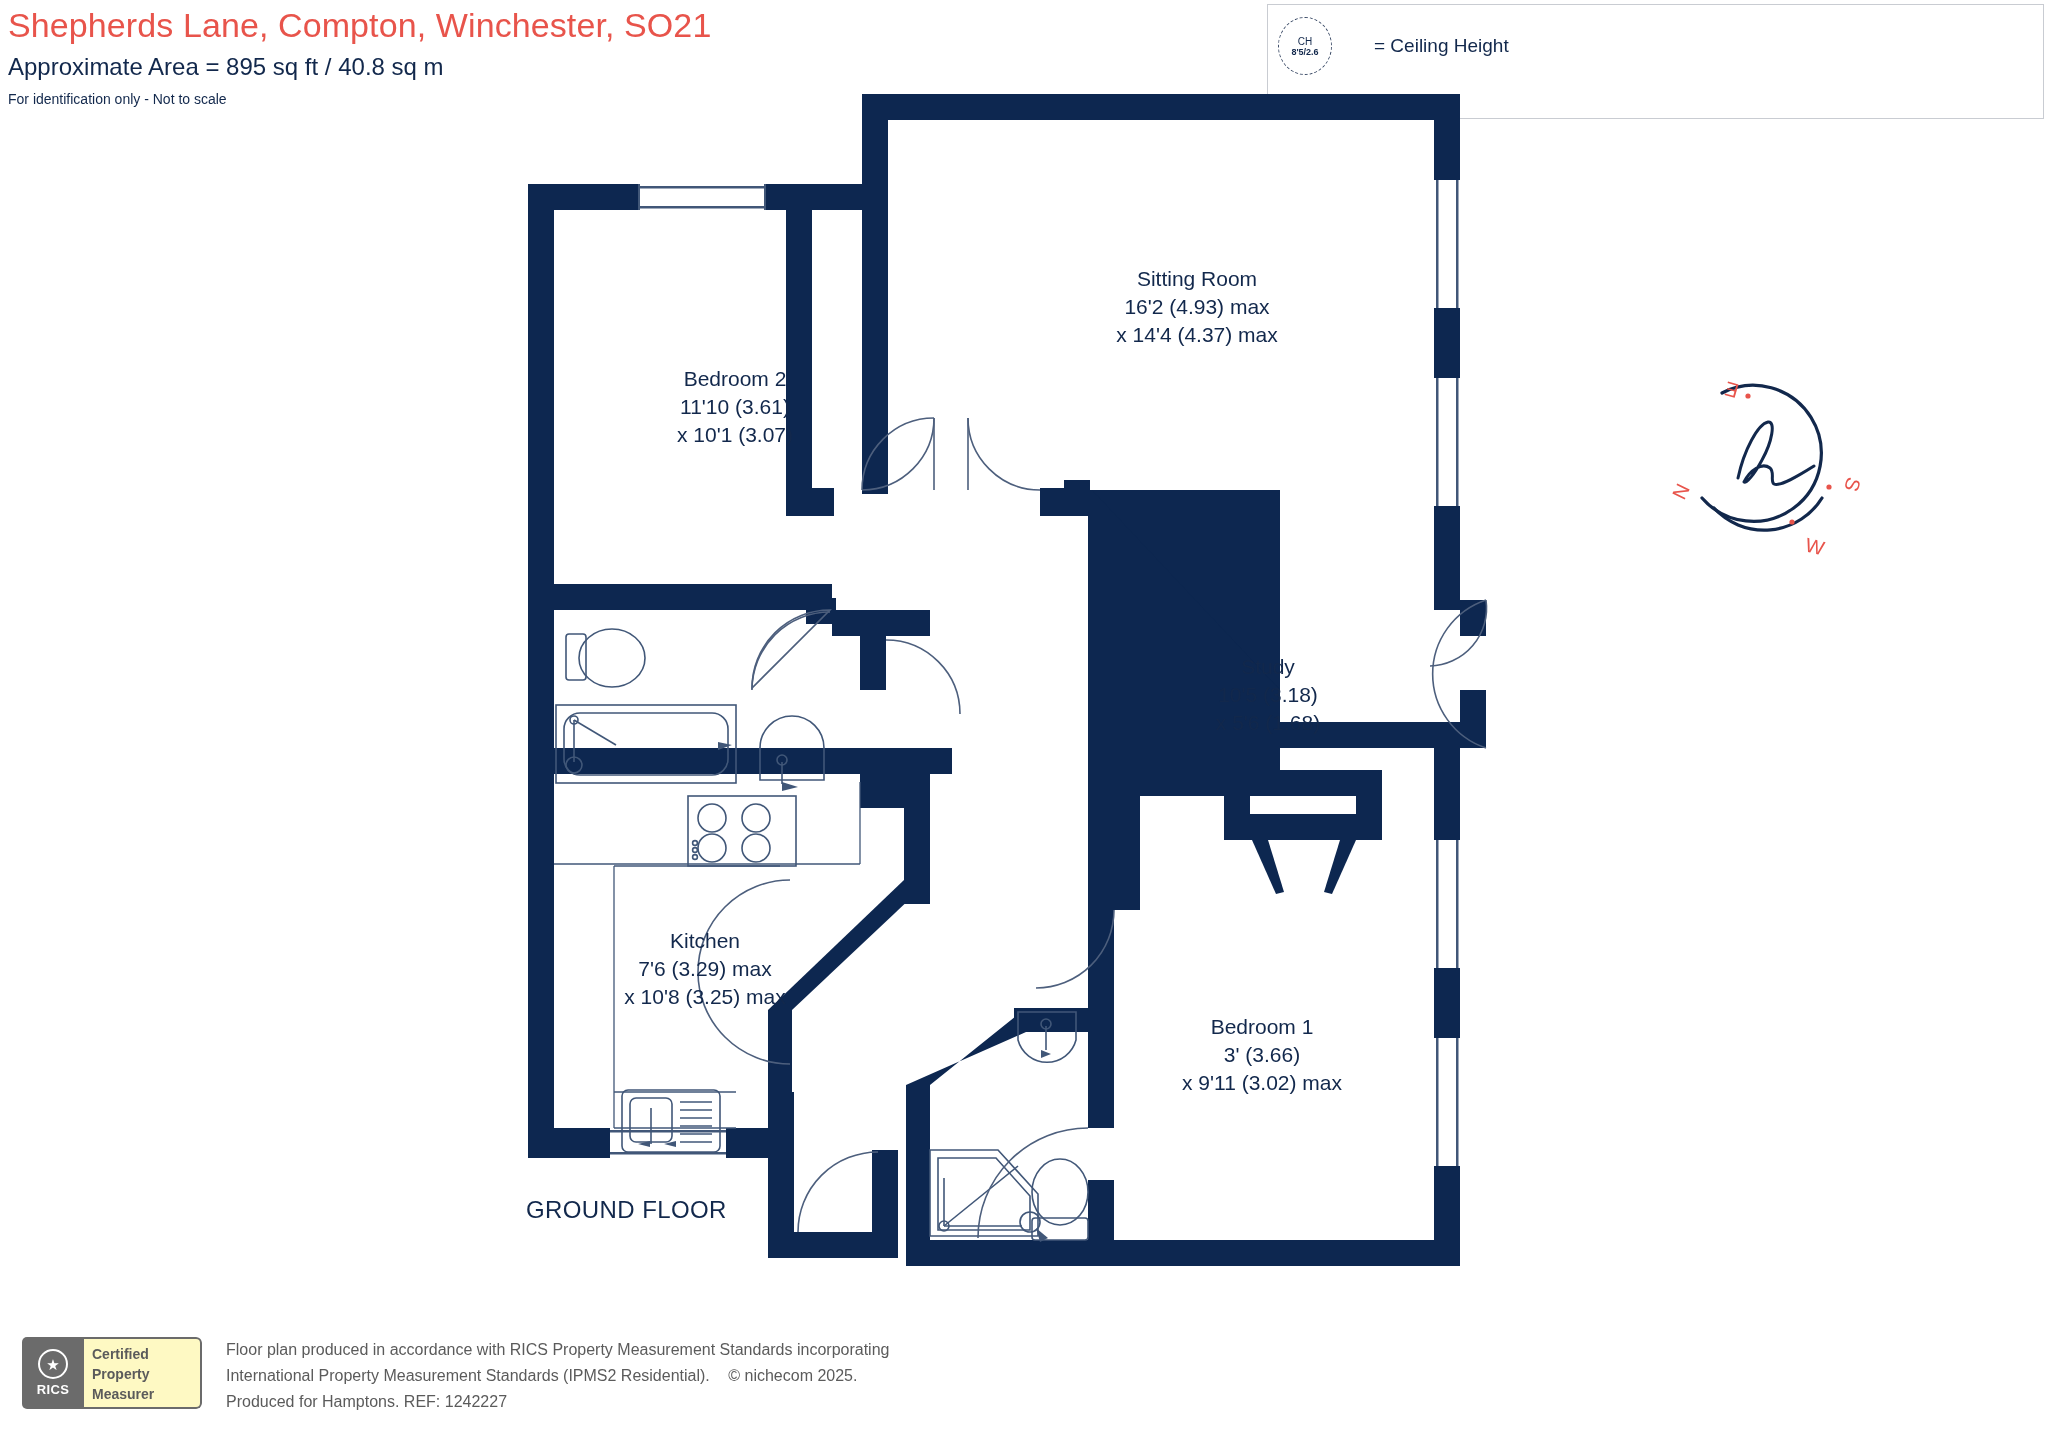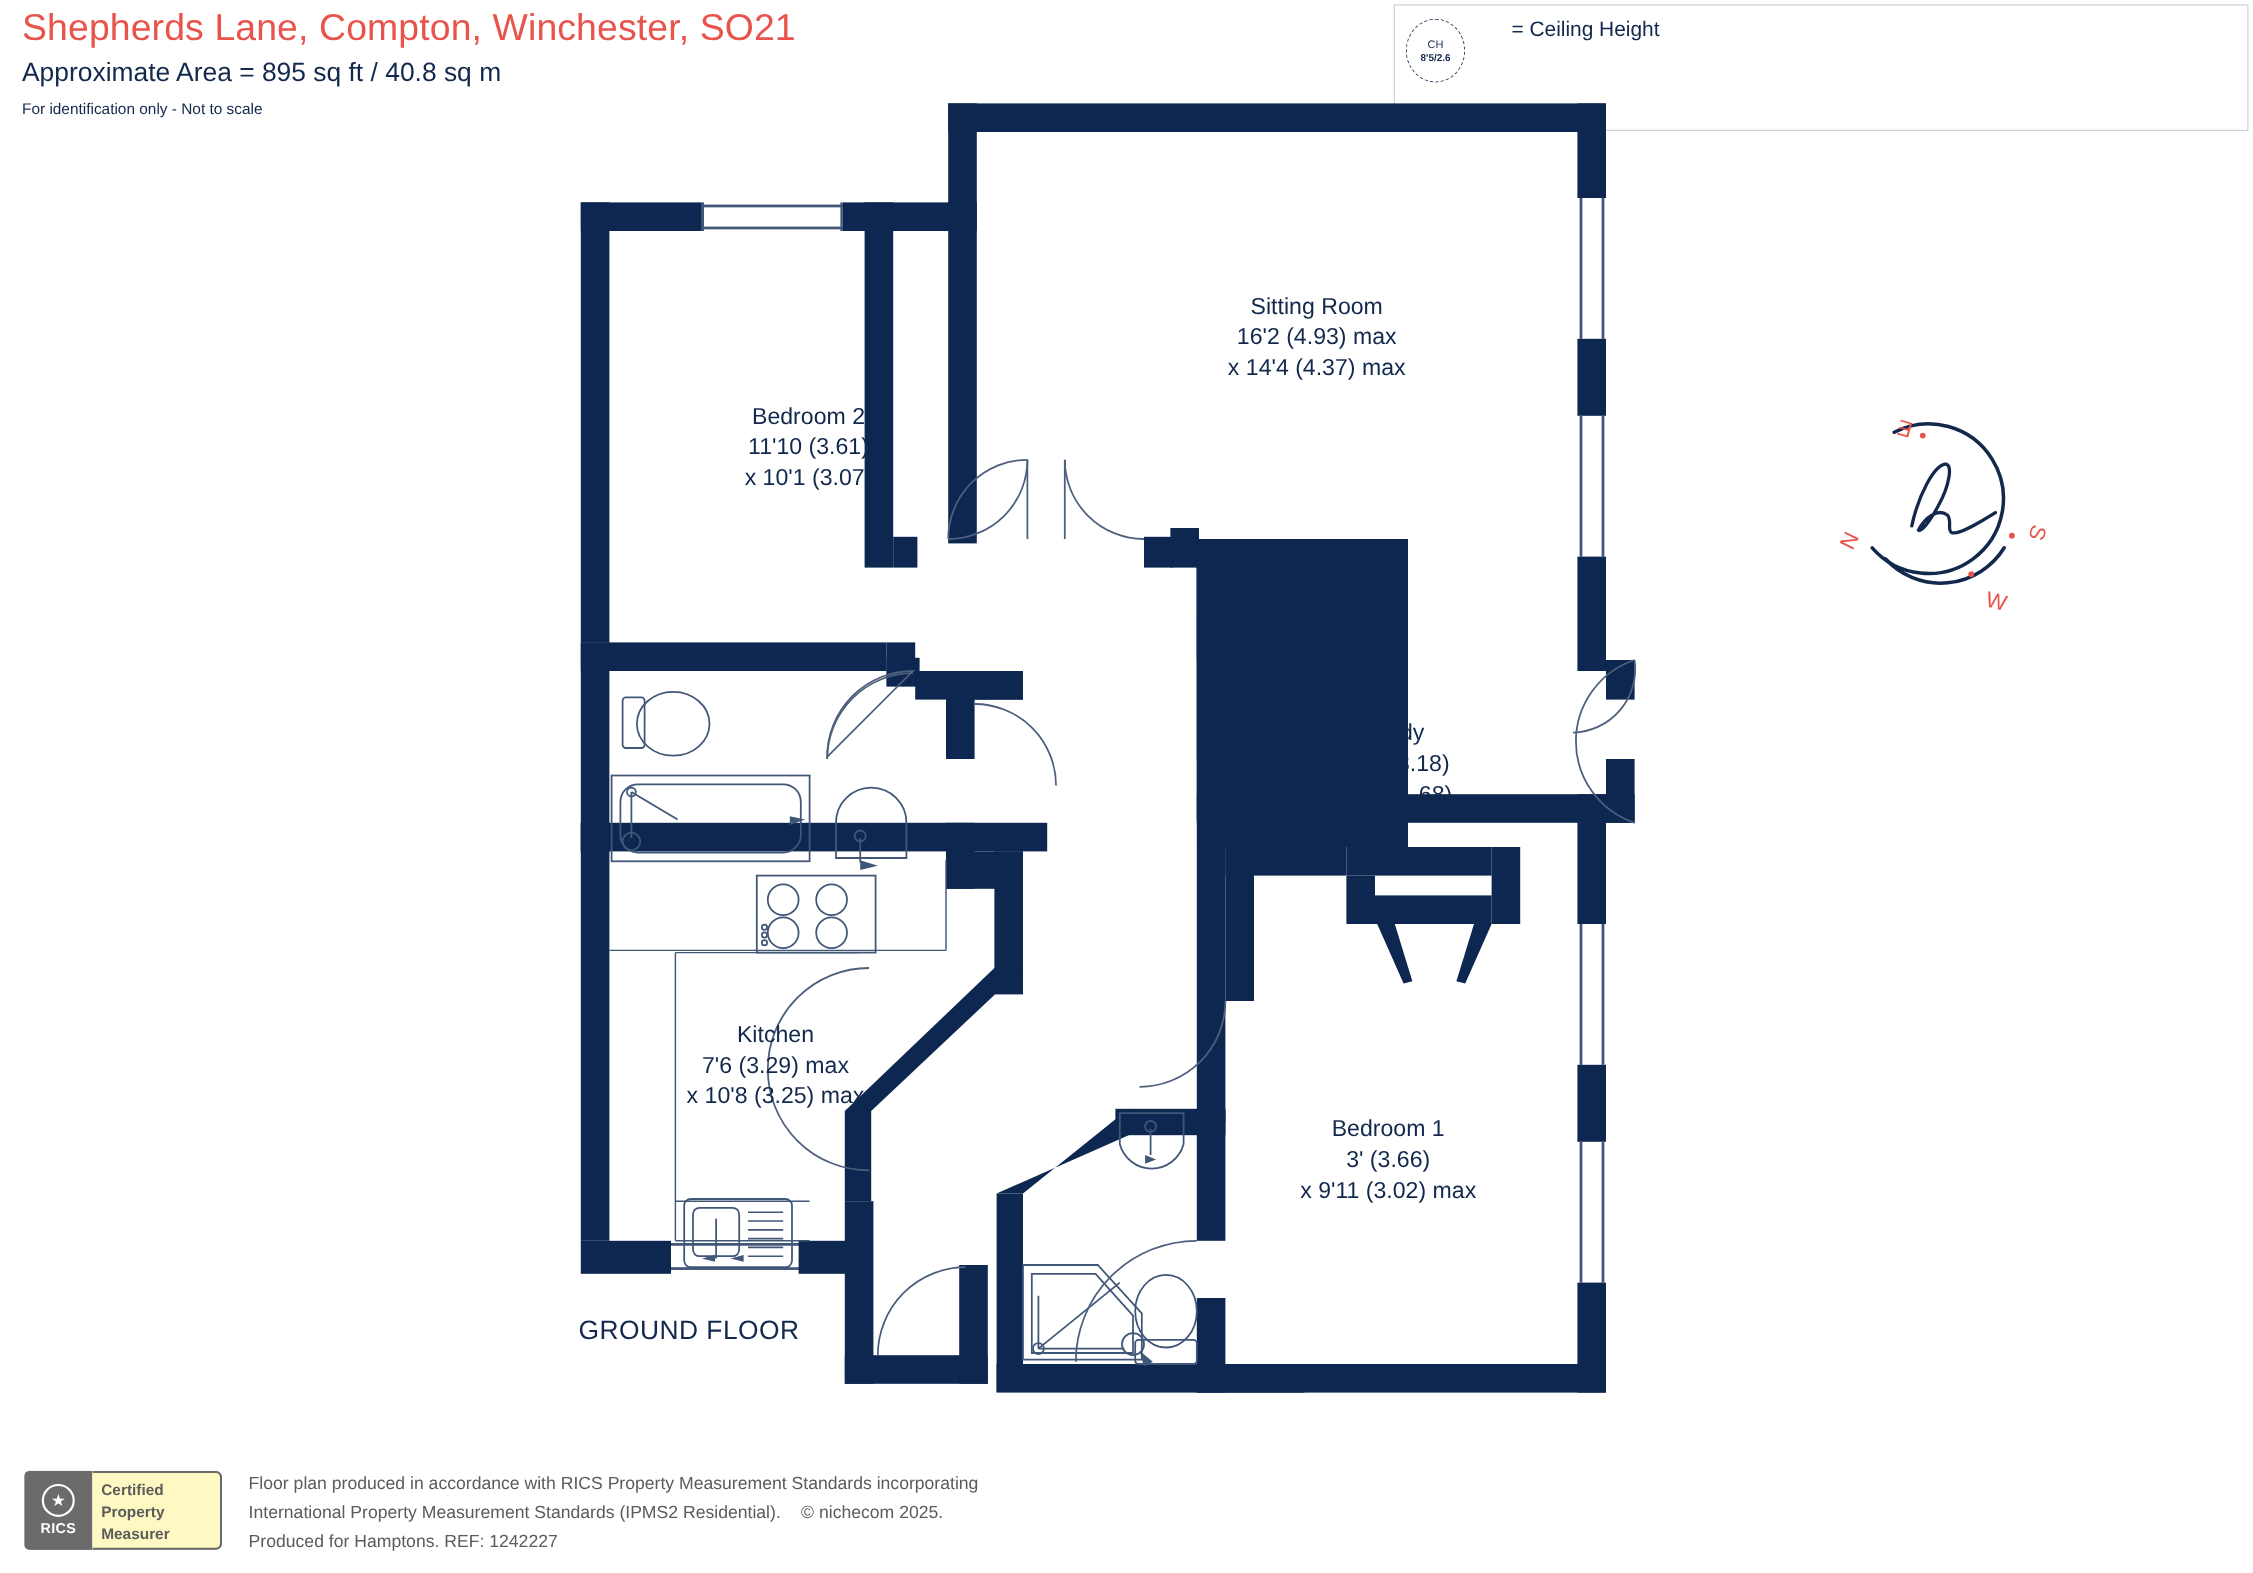--- a/index.html
+++ b/index.html
@@ -10,21 +10,21 @@
   body {
     width: 2048px;
     height: 1430px;
     position: relative;
     font-family: "Liberation Sans", sans-serif;
     color: #12284c;
     overflow: hidden;
   }
   .header {
     position: absolute;
-    left: 20px;
+    left: 8px;
     top: 6px;
     width: 1100px;
   }
   .title {
     font-size: 34px;
     color: #e8544b;
     font-weight: 400;
     letter-spacing: 0.1px;
     white-space: nowrap;
     margin: 0;
@@ -49,20 +49,21 @@
     top: 4px;
     width: 777px;
     height: 115px;
     border: 1px solid #c9ccd2;
     background: #fff;
     box-sizing: border-box;
   }
   .legend-row {
     position: absolute;
     display: flex;
+    align-items: center;
   }
   .legend-row.r1 { left: 10px; top: 12px; }
   .legend-row.r2 { left: 10px; top: 62px; }
   .legend-ellipse {
     width: 54px;
     height: 58px;
     border: 1.4px dashed #3a4a66;
     border-radius: 50%;
     display: flex;
     flex-direction: column;

